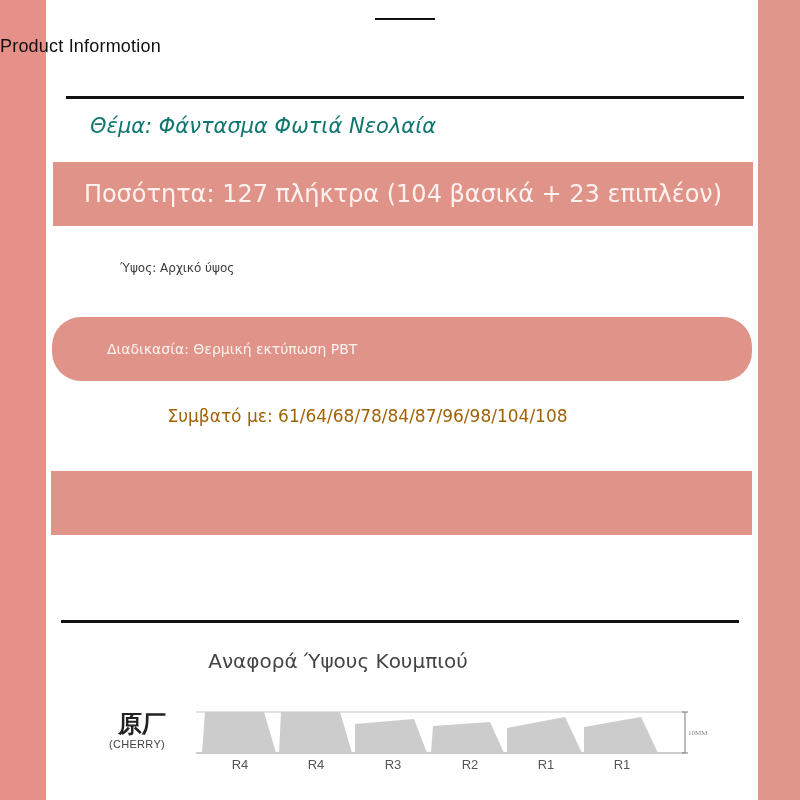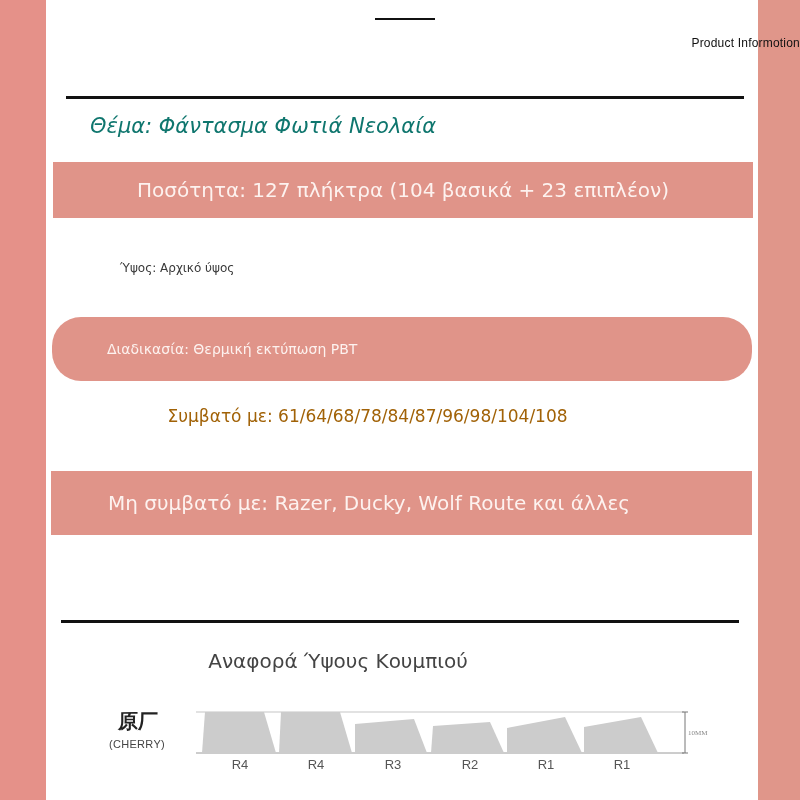--- a/index.html
+++ b/index.html
@@ -2,57 +2,56 @@
 <html><head>
 <meta charset="utf-8">
 <style>
   html, body { margin:0; padding:0; }
   body { width:800px; height:800px; position:relative; overflow:hidden; background:#ffffff; font-family:"DejaVu Sans", sans-serif; }
   .side { position:absolute; top:0; height:800px; background:#e3958a; }
   .side.left { left:0; width:46px; background:#e59189; }
   .side.right { left:758px; width:42px; background:#e0968a; }
   .panel { position:absolute; left:46px; top:0; width:712px; height:800px; background:#ffffff; }
   .top-rule { position:absolute; left:375px; top:18px; width:60px; height:2px; background:#111; }
-  .header-title { position:absolute; left:0; width:800px; top:36px; text-align:right; font-family:"Liberation Sans", sans-serif; font-size:12px; color:#111; letter-spacing:0.2px; }
+  .header-title { position:absolute; left:0; width:800px; top:36px; text-align:left; font-family:"Liberation Sans", sans-serif; font-size:18px; color:#111; letter-spacing:0.2px; }
   .hr { position:absolute; height:3px; background:#111; }
   .row-text { position:absolute; font-family:"DejaVu Sans", sans-serif; color:#333; }
   .band { position:absolute; background:#e09489; display:flex; align-items:center; justify-content:center; color:#fdf2ef; font-family:"DejaVu Sans", sans-serif; }
   .chart { position:absolute; left:0; top:690px; width:800px; height:110px; }
-  .brand-cn { position:absolute; left:118px; top:708px; font-size:20px; color:#222; font-family:"DejaVu Sans", sans-serif; font-weight:bold;text-align:center; }
+  .brand-cn { position:absolute; left:118px; top:708px; font-size:24px; color:#222; font-family:"DejaVu Sans", sans-serif; font-weight:bold;text-align:center; }
   .brand-en { position:absolute; left:109px; top:738px; font-size:11px; color:#444; font-family:"Liberation Sans", sans-serif; letter-spacing:0.3px; }
 </style>
 </head>
 <body>
 
 <div class="side left"></div>
 <div class="panel"></div>
 <div class="side right"></div>
 
 <div class="top-rule"></div>
 <div class="header-title">Product Informotion</div>
 <div class="hr" style="left:66px; top:96px; width:678px;"></div>
 
 <div class="row-text" style="left:90px; top:114px; font-size:21px; color:#0f766e;font-style:italic;">Θέμα: Φάντασμα Φωτιά Νεολαία</div>
 
-<div class="band" style="left:53px; top:162px; width:700px; height:56px; font-size:20px;">
+<div class="band" style="left:53px; top:162px; width:700px; height:64px; font-size:24px;">
   <span>Ποσότητα: 127 πλήκτρα (104 βασικά + 23 επιπλέον)</span>
 </div>
 
 <div class="row-text" style="left:120px; top:261px; font-size:12px; color:#3a3a3a;">Ύψος: Αρχικό ύψος</div>
 
 <div class="band" style="left:52px; top:317px; width:700px; height:64px; justify-content:flex-start; font-size:14px;border-radius:29px;">
   <span style="margin-left:55px;">Διαδικασία: Θερμική εκτύπωση PBT</span>
 </div>
 
 <div class="row-text" style="left:0; width:735px; top:404px; font-size:17px; color:#a16207; text-align:center; line-height:24px;">
   <div>Συμβατό με: 61/64/68/78/84/87/96/98/104/108</div>
 </div>
 
 <div class="band" style="left:51px; top:471px; width:701px; height:64px; flex-direction:column; font-size:20px; line-height:30px;">
-  <div style="margin-left:-65px;">Μη συμβατό με: Razer, Ducky, Wolf Route και άλλες</div>
 </div>
 
 <div class="hr" style="left:61px; top:620px; width:678px;"></div>
 
 <div class="row-text" style="left:0; width:676px; top:649px; text-align:center; font-size:20px; color:#444;">Αναφορά Ύψους Κουμπιού</div>
 
 <div class="brand-cn">原厂</div>
 <div class="brand-en">(CHERRY)</div>
 
 <svg class="chart" viewBox="0 690 800 110" width="800" height="110">

